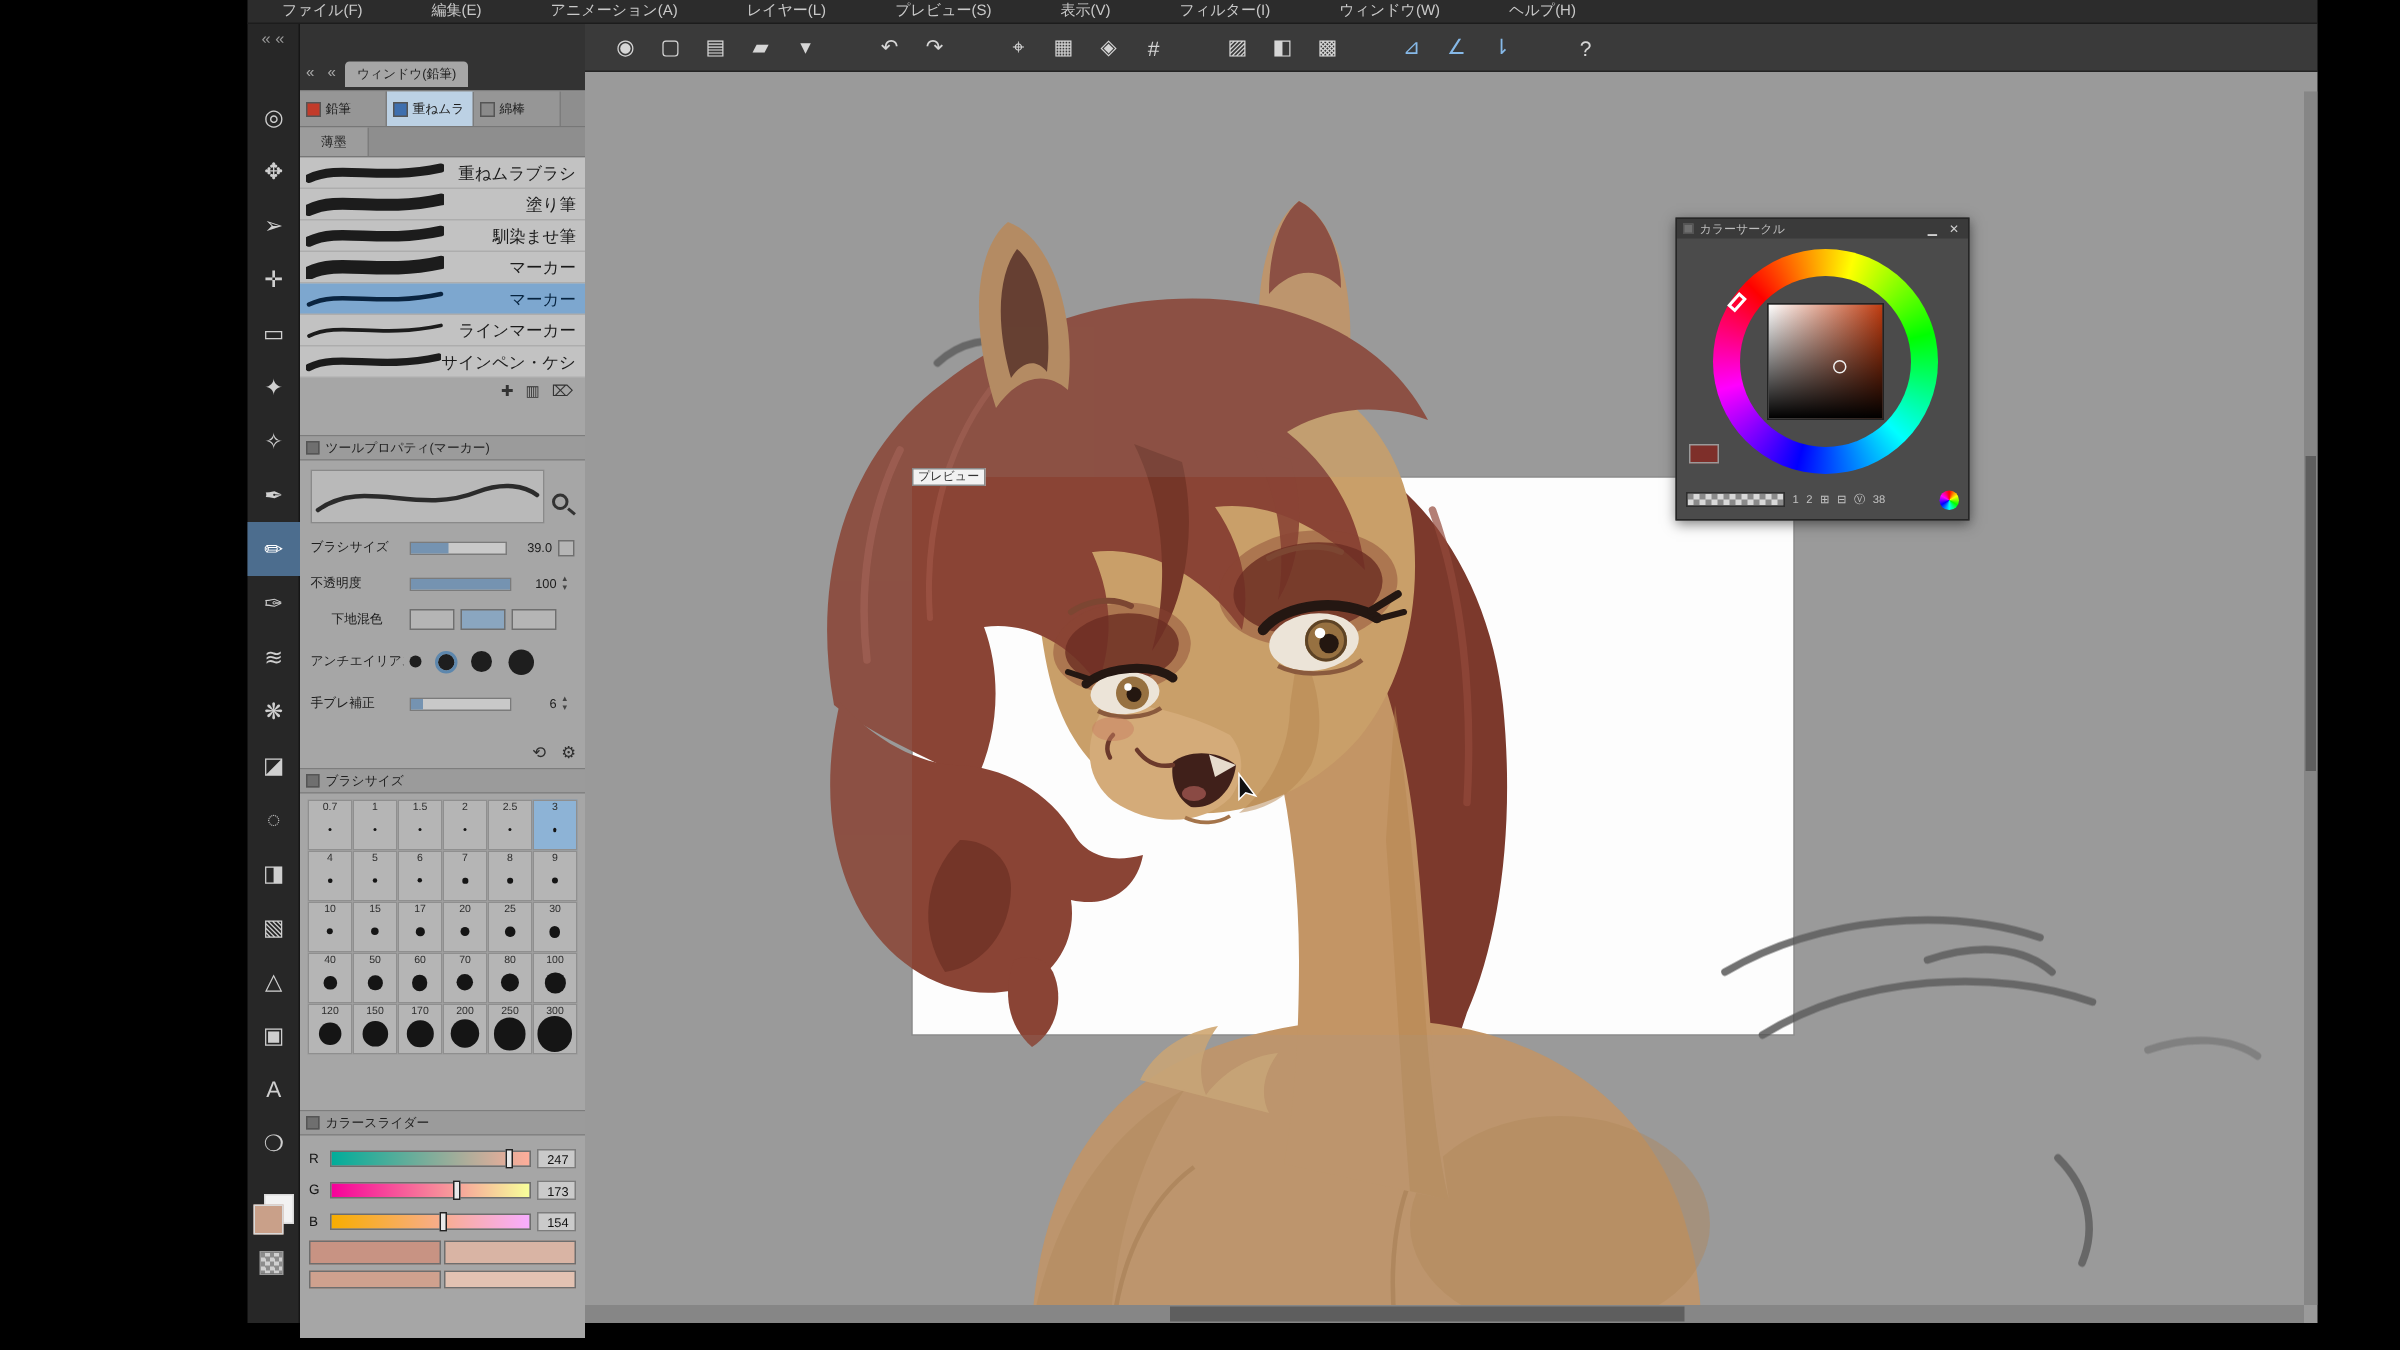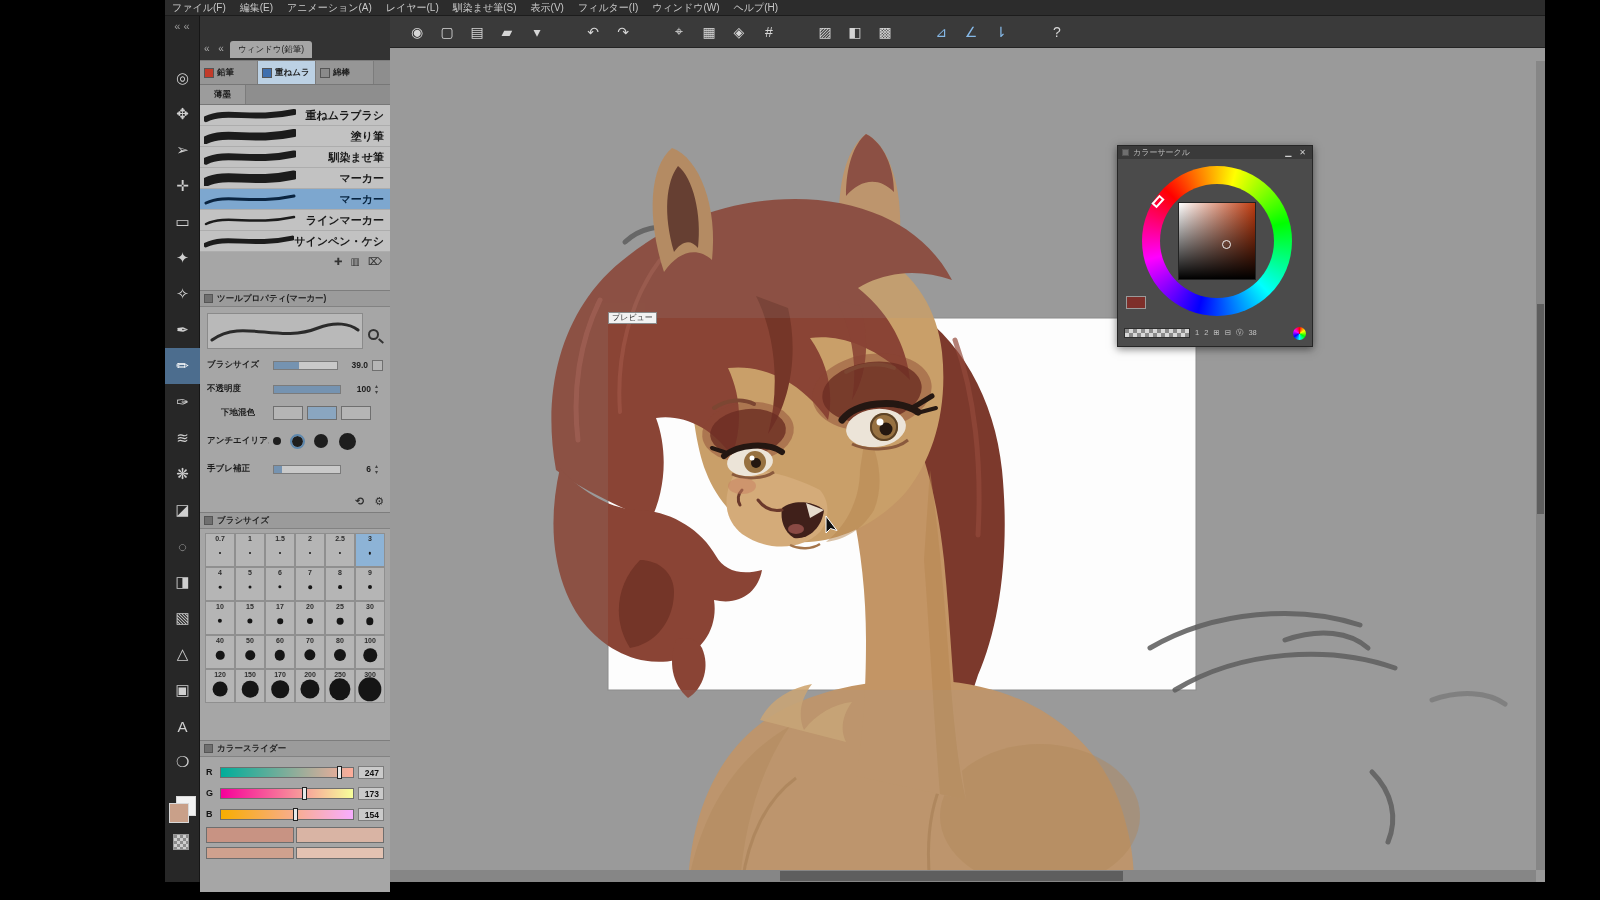--- a/index.html
+++ b/index.html
@@ -2,21 +2,21 @@
 <html><head>
 <meta charset="utf-8">
 <style>
   html,body{margin:0;padding:0;background:#000;}
   *{box-sizing:border-box;font-family:"Liberation Sans","DejaVu Sans",sans-serif;}
   .stage{position:relative;width:1600px;height:900px;background:#000;overflow:hidden;}
 
   
   .menubar{position:absolute;left:165px;top:0;width:1380px;height:16px;background:#2c2c2c;
            color:#c9c9c9;font-size:10px;line-height:16px;white-space:nowrap;border-bottom:1px solid #1c1c1c;}
-  .menu-item{display:inline-block;padding:0 7px;cursor:default;}
+  .menu-item{display:inline-block;padding:0 23px;cursor:default;}
 
   
   .toolbar{position:absolute;left:390px;top:16px;width:1155px;height:32px;background:#3a3a3a;
            display:flex;align-items:center;padding-left:12px;border-bottom:1px solid #242424;}
   .tb-icon{display:inline-flex;align-items:center;justify-content:center;width:26px;height:24px;
            color:#d6d6d6;font-size:14px;margin:0 2px;border-radius:2px;}
   .tb-icon.accent{color:#86b9e8;}
   .tb-gap{display:inline-block;width:26px;}
 
   
@@ -32,21 +32,21 @@
   .chip-tr{left:8px;top:40px;width:16px;height:16px;border:1px solid #999;
            background:repeating-conic-gradient(#cfcfcf 0 25%, #8c8c8c 0 50%) 0 0/6px 6px;}
 
   
   .panelcol{position:absolute;left:200px;top:16px;width:190px;height:866px;background:#a6a6a6;border-right:1px solid #1d1d1d;}
   .paneltabs{position:absolute;left:0;top:0;width:190px;height:44px;background:#333;}
   .pt-arrows{position:absolute;left:4px;top:27px;color:#aaa;font-size:10px;letter-spacing:3px;}
   .pt-tab{position:absolute;left:30px;top:25px;height:17px;background:#a6a6a6;color:#222;font-size:8.5px;
           line-height:17px;padding:0 8px;border-radius:3px 3px 0 0;}
 
-  .panel{position:absolute;left:0;width:190px;background:#a6a6a6;border-top:1px solid #7d7d7d;font-weight:bold;}
+  .panel{position:absolute;left:0;width:190px;background:#a6a6a6;border-top:1px solid #7d7d7d;}
   .panel-header{height:16px;background:#9b9b9b;border-bottom:1px solid #828282;display:flex;align-items:center;
                 font-size:8.5px;color:#1f1f1f;padding:0 4px;gap:4px;}
   .ph-icon{width:9px;height:9px;background:#6f6f6f;border:1px solid #555;display:inline-block;}
 
   
   .subtool{top:44px;height:230px;}
   .st-tabs{display:flex;height:24px;background:#8e8e8e;border-bottom:1px solid #777;}
   .st-tab{flex:0 0 58px;display:flex;align-items:center;gap:3px;padding:0 4px;font-size:8.5px;color:#1d1d1d;
           background:#969696;border-right:1px solid #7c7c7c;}
   .st-tab.selected{background:#bcd1e4;}
@@ -126,21 +126,21 @@
               background:repeating-conic-gradient(#d8d8d8 0 25%, #8a8a8a 0 50%) 0 0/8px 8px;}
   .wp-ic{color:#c2c2c2;font-size:7.5px;}
   .wp-rainbow{width:13px;height:13px;border-radius:50%;margin-left:auto;
               background:conic-gradient(#f00,#ff0,#0f0,#0ff,#00f,#f0f,#f00);}
 </style>
 </head>
 <body>
 
 <div class="stage">
 
-  <div class="menubar"><span class="menu-item">ファイル(F)</span><span class="menu-item">編集(E)</span><span class="menu-item">アニメーション(A)</span><span class="menu-item">レイヤー(L)</span><span class="menu-item">馴染ませ筆(S)</span><span class="menu-item">表示(V)</span><span class="menu-item">フィルター(I)</span><span class="menu-item">ウィンドウ(W)</span><span class="menu-item">ヘルプ(H)</span></div>
+  <div class="menubar"><span class="menu-item">ファイル(F)</span><span class="menu-item">編集(E)</span><span class="menu-item">アニメーション(A)</span><span class="menu-item">レイヤー(L)</span><span class="menu-item">プレビュー(S)</span><span class="menu-item">表示(V)</span><span class="menu-item">フィルター(I)</span><span class="menu-item">ウィンドウ(W)</span><span class="menu-item">ヘルプ(H)</span></div>
 
   <div class="toolbar">
       <span class="tb-icon">◉</span>
       <span class="tb-icon">▢</span>
       <span class="tb-icon">▤</span>
       <span class="tb-icon">▰</span>
       <span class="tb-icon">▾</span>
       <span class="tb-gap"></span>
       <span class="tb-icon">↶</span>
       <span class="tb-icon">↷</span>

